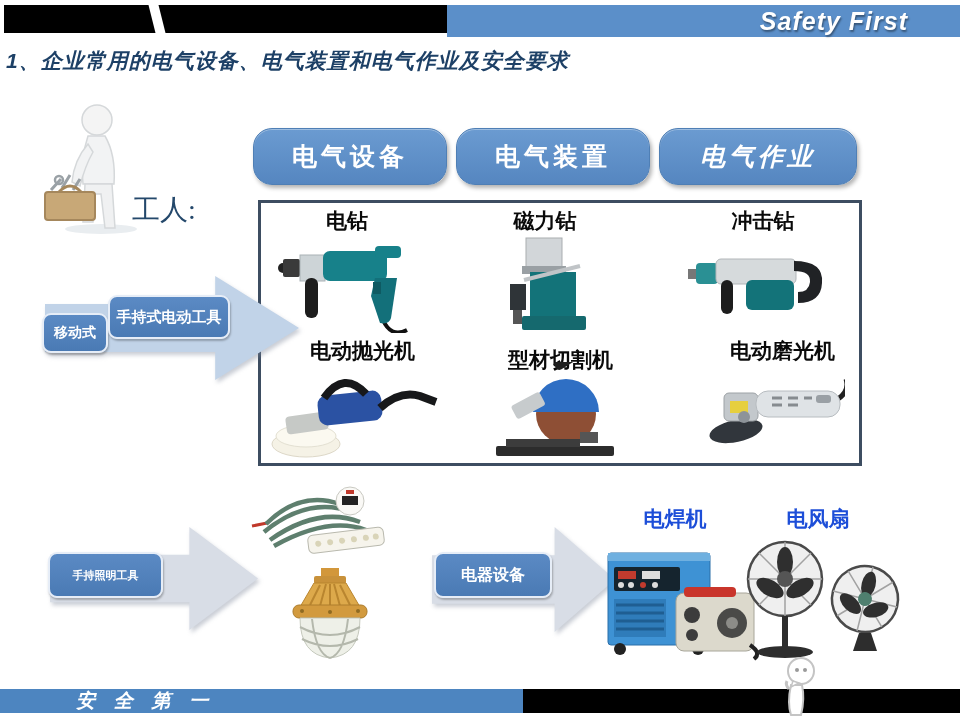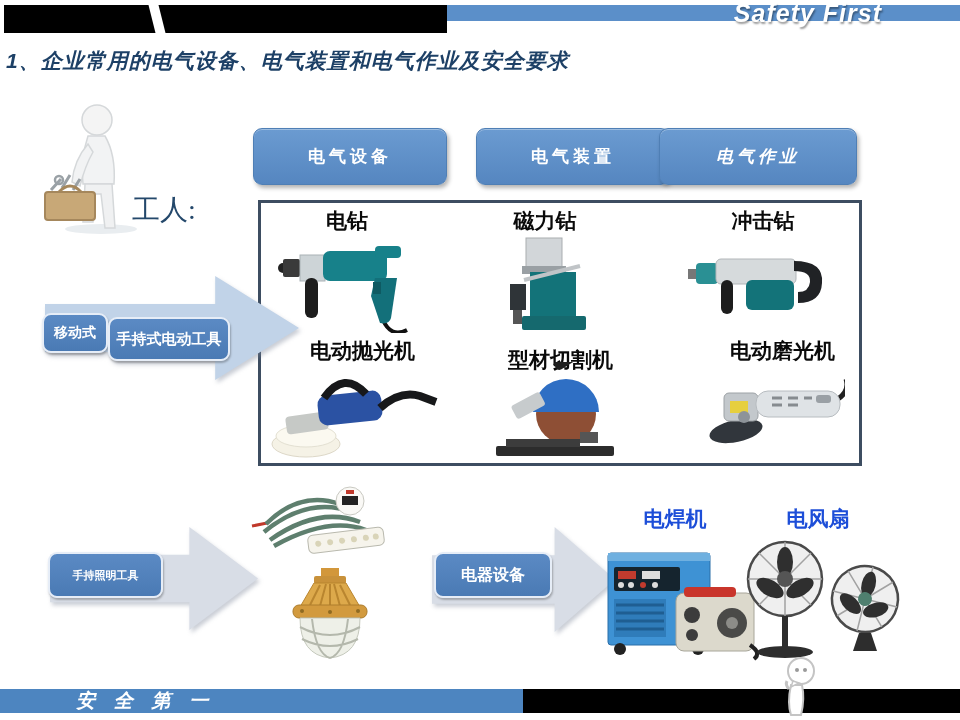--- a/index.html
+++ b/index.html
@@ -3,40 +3,40 @@
 <meta charset="utf-8">
 <style>
   html,body{margin:0;padding:0;background:#fff;}
   .slide{position:relative;width:960px;height:720px;background:#fff;overflow:hidden;
          font-family:"Liberation Sans","DejaVu Sans",sans-serif;}
 
   
   .topbar-black{position:absolute;left:4px;top:5px;width:443px;height:28px;background:#000;}
   .topbar-gap{position:absolute;left:152px;top:2px;width:10px;height:34px;background:#fff;
               transform:skewX(14deg);}
-  .topbar-blue{position:absolute;left:447px;top:5px;width:513px;height:16px;background:#5b8fc9;
-               display:flex;align-items:center;justify-content:flex-end;padding-right:78px;box-sizing:border-box;}
+  .topbar-blue{position:absolute;left:447px;top:5px;width:513px;height:32px;background:#5b8fc9;
+               display:flex;align-items:center;justify-content:flex-end;padding-right:52px;box-sizing:border-box;}
   .brand{color:#fff;font-weight:bold;font-style:italic;font-size:25px;letter-spacing:1px;
          text-shadow:1px 2px 2px rgba(0,0,0,.4);}
 
   
   .slide-title{position:absolute;left:6px;top:47px;width:700px;font-size:21px;font-weight:bold;
                font-style:italic;color:#1d4066;letter-spacing:1px;}
 
   
   .worker-img{position:absolute;left:35px;top:100px;}
   .worker-label{position:absolute;left:132px;top:191px;font-family:"Liberation Serif","DejaVu Serif",serif;
                 font-size:28px;color:#24486b;}
 
   
-  .cat-btn{position:absolute;top:128px;height:57px;border-radius:9px;
+  .cat-btn{position:absolute;top:128px;height:57px;border-radius:19px;
            background:linear-gradient(180deg,#6b9bd1 0%,#5586c0 100%);
            border:1px solid #4f7fb5;box-sizing:border-box;
            box-shadow:2px 3px 4px rgba(0,0,0,.3), inset 0 1px 0 rgba(255,255,255,.35);
-           color:#fff;font-size:17px;font-weight:bold;letter-spacing:4px;
+           color:#fff;font-size:25px;font-weight:bold;letter-spacing:4px;
            display:flex;align-items:center;justify-content:center;}
 
   
   .tools-box{position:absolute;left:258px;top:200px;width:604px;height:266px;
              border:3px solid #3d4d61;background:#fff;box-sizing:border-box;}
   .tool-label{position:absolute;font-size:21px;font-weight:bold;color:#0a0a0a;text-align:center;}
   .tool-img{position:absolute;}
 
   
   .flow-arrow{position:absolute;filter:drop-shadow(2px 3px 2px rgba(120,130,150,.4));}
@@ -82,21 +82,21 @@
     <path d="M53 44 Q39 60 37 82 L45 86 Q50 66 58 52 Z" fill="#f2f3f4" stroke="#d5d8da" stroke-width="1.5"></path>
     <path d="M50 84 L48 122 L58 122 L60 94 L66 94 L70 128 L80 128 L77 84 Z" fill="#f0f1f2" stroke="#d5d8da" stroke-width="1.5"></path>
     <path d="M16 90 l10 -11 M27 88 l8 -13 M38 90 l7 -11" stroke="#9aa1a6" stroke-width="3" fill="none"></path>
     <circle cx="24" cy="80" r="4" fill="none" stroke="#9aa1a6" stroke-width="2.5"></circle>
     <rect x="10" y="92" width="50" height="28" rx="3" fill="#c8a877" stroke="#a5875c" stroke-width="2"></rect>
     <path d="M24 92 Q35 80 46 92" fill="none" stroke="#a5875c" stroke-width="3"></path>
   </svg>
   <span class="worker-label">工人:</span>
 
   <div class="cat-btn" style="left:253px;width:194px;">电气设备</div>
-  <div class="cat-btn" style="left:476px;width:194px;">电气装置</div>
+  <div class="cat-btn" style="left:456px;width:194px;">电气装置</div>
   <div class="cat-btn" style="left:659px;width:198px;font-style:italic;">电气作业</div>
 
   <div class="tools-box"></div>
 
   <div class="tool-label" style="left:262px;top:207px;width:170px;">电钻</div>
   <div class="tool-label" style="left:460px;top:207px;width:170px;">磁力钻</div>
   <div class="tool-label" style="left:678px;top:207px;width:170px;">冲击钻</div>
 
   <svg class="tool-img" style="left:275px;top:238px;" width="150" height="95" viewBox="0 0 150 95">
     <path d="M108 82 Q116 100 132 92" stroke="#111" stroke-width="4" fill="none"></path>
@@ -155,21 +155,21 @@
     <rect x="30" y="26" width="18" height="12" fill="#e6cf3e"></rect>
     <rect x="56" y="16" width="84" height="26" rx="12" fill="#dfe3e6" stroke="#b7bcc0"></rect>
     <path d="M72 23 h10 M72 30 h10 M88 23 h10 M88 30 h10 M104 23 h8" stroke="#868b8f" stroke-width="3"></path>
     <rect x="116" y="20" width="15" height="8" rx="3" fill="#9aa0a5"></rect>
     <circle cx="44" cy="42" r="6" fill="#8d9399"></circle>
   </svg>
 
   <div class="flow-arrow" style="left:45px;top:276px;width:210px;height:104px;padding-left:44px;">
     <div class="arrow-shape fill-blue"></div>
     <div class="flow-tag" style="left:-3px;top:37px;width:66px;height:40px;font-size:14px;">移动式</div>
-    <div class="flow-tag" style="left:63px;top:41px;width:122px;height:44px;font-size:15px;">手持式电动工具</div>
+    <div class="flow-tag" style="left:63px;top:19px;width:122px;height:44px;font-size:15px;">手持式电动工具</div>
   </div>
 
   <div class="flow-arrow" style="left:50px;top:527px;width:208px;height:103px;">
     <div class="arrow-shape fill-gray"></div>
     <div class="flow-tag" style="left:-2px;top:25px;width:115px;height:46px;font-size:11px;">手持照明工具</div>
   </div>
 
   <svg class="tool-img" style="left:248px;top:482px;" width="152" height="84" viewBox="0 0 152 84">
     <path d="M4 44 l15 -3" stroke="#c0392b" stroke-width="3"></path>
     <path d="M18 42 Q52 8 92 22 M16 50 Q60 14 104 30 M22 58 Q70 24 112 40 M26 64 Q80 34 118 48" stroke="#5e7f6e" stroke-width="4.5" fill="none"></path>

